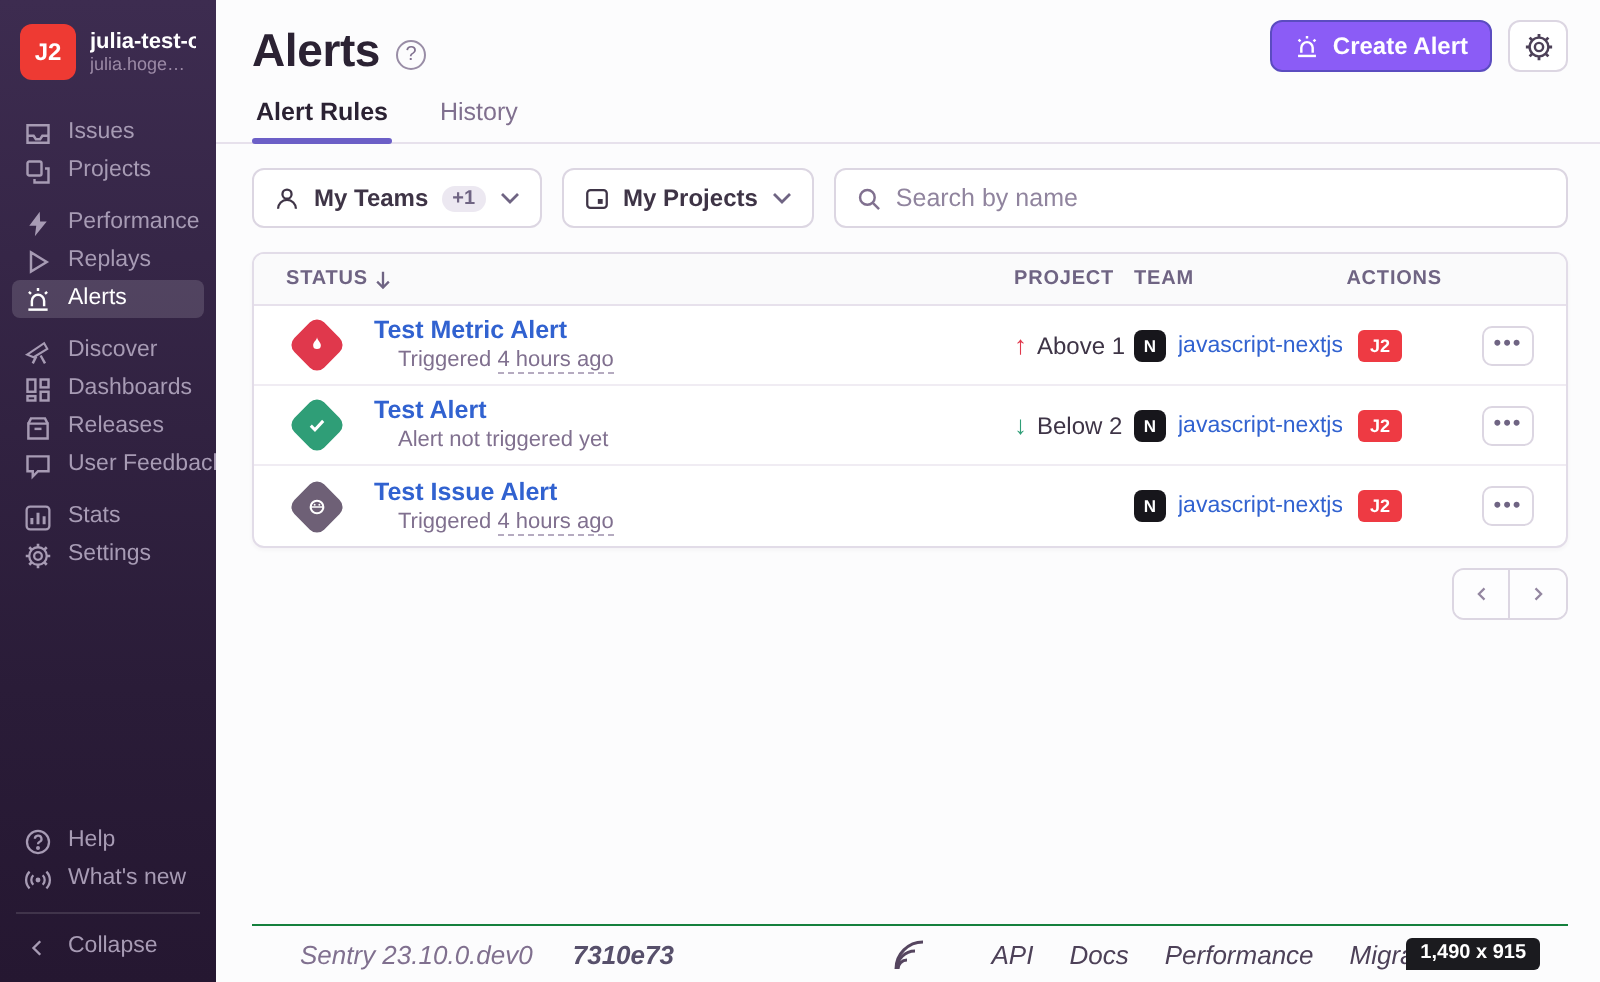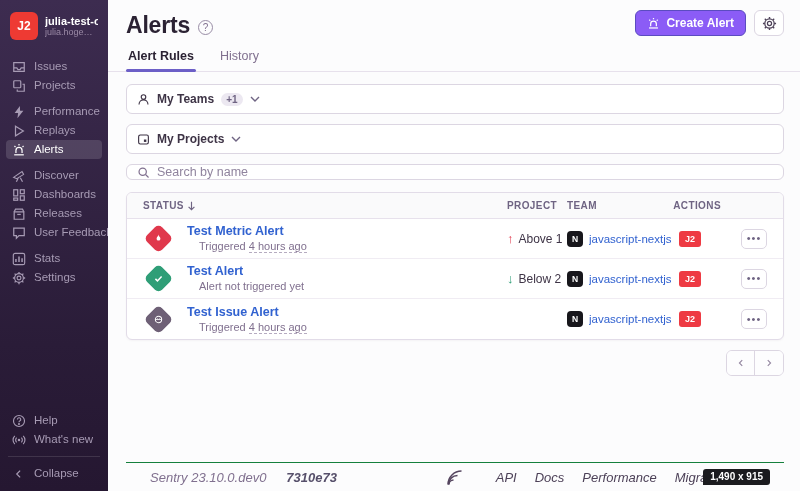--- a/index.html
+++ b/index.html
@@ -29,25 +29,25 @@
   .help-dot { width:15px; height:15px; border-radius:50%; border:1px solid #998da6; color:#80708f; font-size:10px; display:flex; align-items:center; justify-content:center; margin-top:3px; cursor:pointer; }
   .header-actions { position:absolute; top:10px; right:16px; display:flex; gap:8px; }
   .btn-primary { background:#8b5cf6; color:#fff; border:1px solid #5b4cc0; border-radius:6px; font-size:12px; font-weight:bold; padding:5px 11px; display:flex; align-items:center; gap:6px; cursor:pointer; font-family:inherit; }
   .btn-icon { background:#fff; border:1px solid #dcd6e2; border-radius:6px; width:30px; display:flex; align-items:center; justify-content:center; color:#4d4158; cursor:pointer; }
   .tabs { display:flex; gap:22px; padding:0 18px; margin-top:10px; border-bottom:1px solid #e7e1ec; }
   .tab { font-size:12.5px; padding:0 2px 8px 2px; color:#80708f; cursor:pointer; position:relative; }
   .tab.active { color:#2b2233; font-weight:bold; }
   .tab.active::after { content:""; position:absolute; left:0; right:0; bottom:-1px; height:3px; border-radius:2px; background:#6C5FC7; }
 
   .content { padding:12px 16px 0 18px; display:flex; flex-direction:column; flex:1; min-height:0; }
-  .filter-row { display:flex; gap:10px; margin-bottom:12px;flex-direction:column; }
+  .filter-row { display:flex; gap:10px; margin-bottom:12px; }
   .drop-btn { background:#fff; border:1px solid #dcd6e2; border-radius:6px; height:30px; padding:0 10px; display:flex; align-items:center; gap:7px; font-size:12px; font-weight:bold; color:#3e3446; cursor:pointer; font-family:inherit; }
   .count-pill { background:#ece8f1; color:#6f6483; font-size:10px; font-weight:bold; border-radius:8px; padding:1px 5px; }
   .chev { color:#6f6483; }
-  .search-box { flex:1; background:#fff; border:1px solid #dcd6e2; border-radius:6px; height:46px; display:flex; align-items:center; padding:0 10px; gap:7px; }
+  .search-box { flex:1; background:#fff; border:1px solid #dcd6e2; border-radius:6px; height:30px; display:flex; align-items:center; padding:0 10px; gap:7px; }
   .search-box input { border:none; outline:none; flex:1; font-size:12.5px; font-family:inherit; color:#3e3446; background:transparent; }
   .search-box input::placeholder { color:#90849e; }
 
   
   .panel { background:#fff; border:1px solid #e2dce8; border-radius:6px; overflow:hidden; box-shadow:0 1px 2px rgba(43,34,51,0.04); }
   .thead, .trow { display:grid; grid-template-columns:1fr 60px 112px 42px 46px; align-items:center; padding:0 16px; }
   .thead { background:#fafafb; border-bottom:1px solid #e7e1ec; height:26px; }
   .th { font-size:10px; font-weight:bold; color:#6f6483; text-transform:uppercase; letter-spacing:0.4px; display:flex; align-items:center; gap:3px; }
   .trow { height:40px; border-bottom:1px solid #f0ecf3; }
   .trow:last-child { border-bottom:none; }

